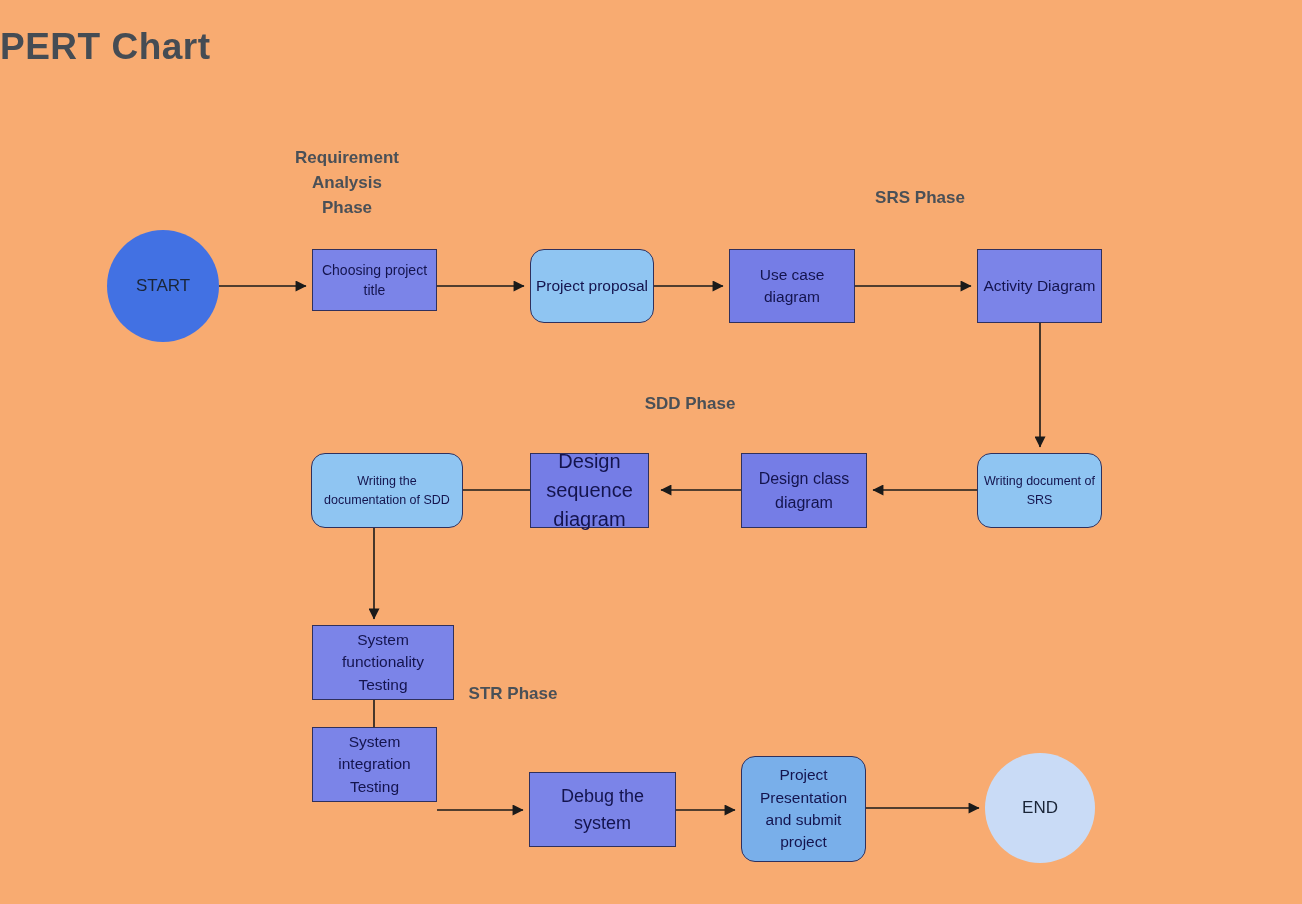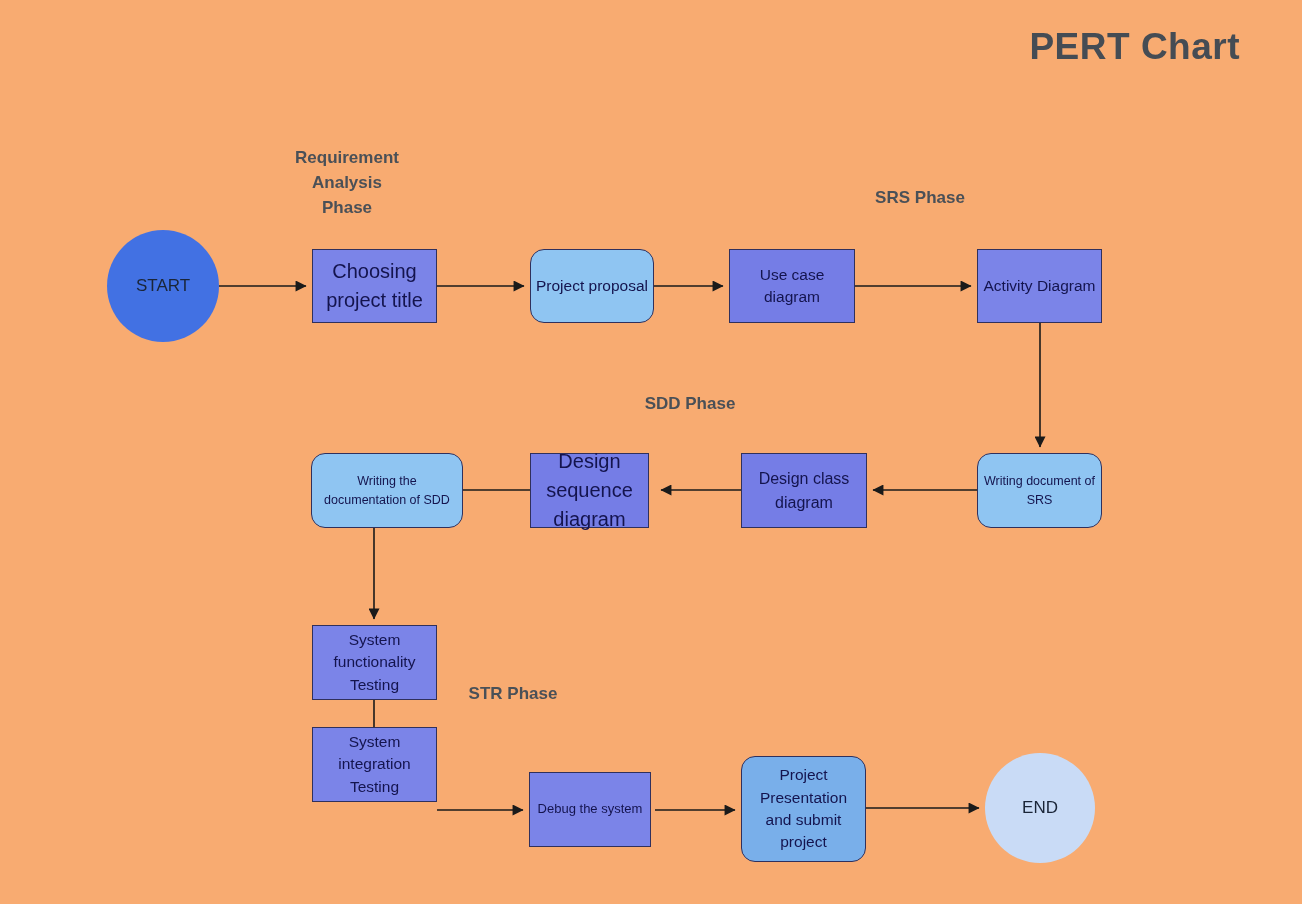--- a/index.html
+++ b/index.html
@@ -11,21 +11,21 @@
   .canvas {
     position: relative;
     width: 1302px;
     height: 904px;
   }
   .chart-title {
     position: absolute;
     left: 0;
     top: 26px;
     width: 1240px;
-    text-align: right;
+    text-align: left;
     font-size: 37px;
     font-weight: bold;
     letter-spacing: 0.5px;
   }
   .phase-label {
     position: absolute;
     text-align: center;
     font-weight: bold;
     font-size: 17px;
     line-height: 25px;
@@ -78,21 +78,21 @@
     </svg>
 <div class="phase-label" style="left: 267px; top: 145px; width: 160px; color: rgb(74, 80, 87);">Requirement
 Analysis
 Phase</div>
     <div class="phase-label" style="left: 845px; top: 185px; width: 150px; color: rgb(74, 80, 87);">SRS Phase</div>
     <div class="phase-label" style="left: 615px; top: 391px; width: 150px; color: rgb(74, 80, 87);">SDD Phase</div>
     <div class="phase-label" style="left: 438px; top: 681px; width: 150px; color: rgb(74, 80, 87);">STR Phase</div>
     <div class="node circle" style="left: 107px; top: 230px; width: 112px; height: 112px; background: rgb(66, 113, 227); border: none; font-size: 17px; color: rgb(26, 37, 56);">
       <span>START</span>
     </div>
-    <div class="node rect" style="left: 312px; top: 249px; width: 125px; height: 74px; background: rgb(123, 132, 232); border: 1.4px solid rgb(48, 48, 92); font-size: 20px; color: rgb(20, 20, 78);">
+    <div class="node rect" style="left: 312px; top: 249px; width: 125px; height: 62px; background: rgb(123, 132, 232); border: 1.4px solid rgb(48, 48, 92); font-size: 14px; color: rgb(20, 20, 78);">
       <span>Choosing project title</span>
     </div>
     <div class="node rounded" style="left: 530px; top: 249px; width: 124px; height: 74px; background: rgb(143, 197, 242); border: 1.4px solid rgb(48, 48, 92); font-size: 15.5px; color: rgb(20, 20, 78);">
       <span>Project proposal</span>
     </div>
     <div class="node rect" style="left: 729px; top: 249px; width: 126px; height: 74px; background: rgb(117, 125, 230); border: 1.4px solid rgb(48, 48, 92); font-size: 15.5px; color: rgb(20, 20, 78);">
       <span>Use case diagram</span>
     </div>
     <div class="node rounded" style="left: 977px; top: 453px; width: 125px; height: 75px; background: rgb(143, 197, 242); border: 1.4px solid rgb(48, 48, 92); font-size: 12.5px; color: rgb(20, 20, 78);">
       <span>Writing document of SRS</span>
@@ -102,27 +102,27 @@
     </div>
     <div class="node rect" style="left: 741px; top: 453px; width: 126px; height: 75px; background: rgb(117, 125, 230); border: 1.4px solid rgb(48, 48, 92); font-size: 16px; color: rgb(20, 20, 78);">
       <span>Design class diagram</span>
     </div>
     <div class="node rect" style="left: 530px; top: 453px; width: 119px; height: 75px; background: rgb(117, 125, 230); border: 1.4px solid rgb(48, 48, 92); font-size: 20px; color: rgb(20, 20, 78);">
       <span>Design sequence diagram</span>
     </div>
     <div class="node rounded" style="left: 311px; top: 453px; width: 152px; height: 75px; background: rgb(143, 197, 242); border: 1.4px solid rgb(48, 48, 92); font-size: 12.5px; color: rgb(20, 20, 78);">
       <span>Writing the documentation of SDD</span>
     </div>
-    <div class="node rect" style="left: 312px; top: 625px; width: 125px; height: 75px; background: rgb(123, 132, 232); border: 1.4px solid rgb(48, 48, 92); font-size: 15.5px; color: rgb(20, 20, 78);">
+    <div class="node rect" style="left: 312px; top: 625px; width: 142px; height: 75px; background: rgb(123, 132, 232); border: 1.4px solid rgb(48, 48, 92); font-size: 15.5px; color: rgb(20, 20, 78);">
       <span>System functionality Testing</span>
     </div>
     <div class="node rect" style="left: 312px; top: 727px; width: 125px; height: 75px; background: rgb(123, 132, 232); border: 1.4px solid rgb(48, 48, 92); font-size: 15.5px; color: rgb(20, 20, 78);">
       <span>System integration Testing</span>
     </div>
-    <div class="node rect" style="left: 529px; top: 772px; width: 122px; height: 75px; background: rgb(123, 132, 232); border: 1.4px solid rgb(48, 48, 92); font-size: 13px; color: rgb(20, 20, 78);">
+    <div class="node rect" style="left: 529px; top: 772px; width: 147px; height: 75px; background: rgb(123, 132, 232); border: 1.4px solid rgb(48, 48, 92); font-size: 18px; color: rgb(20, 20, 78);">
       <span>Debug the system</span>
     </div>
     <div class="node rounded" style="left: 741px; top: 756px; width: 125px; height: 106px; background: rgb(121, 175, 234); border: 1.4px solid rgb(48, 48, 92); font-size: 15.5px; color: rgb(20, 20, 78);">
       <span>Project Presentation and submit project</span>
     </div>
     <div class="node circle" style="left: 985px; top: 753px; width: 110px; height: 110px; background: rgb(201, 219, 246); border: none; font-size: 17px; color: rgb(26, 37, 56);">
       <span>END</span>
     </div>
   </div>
 

